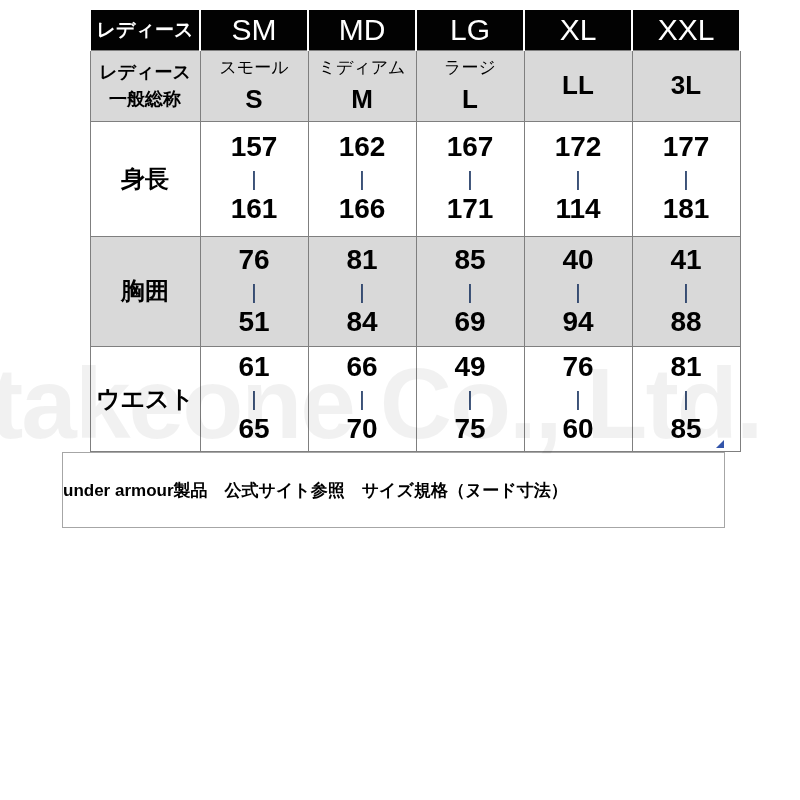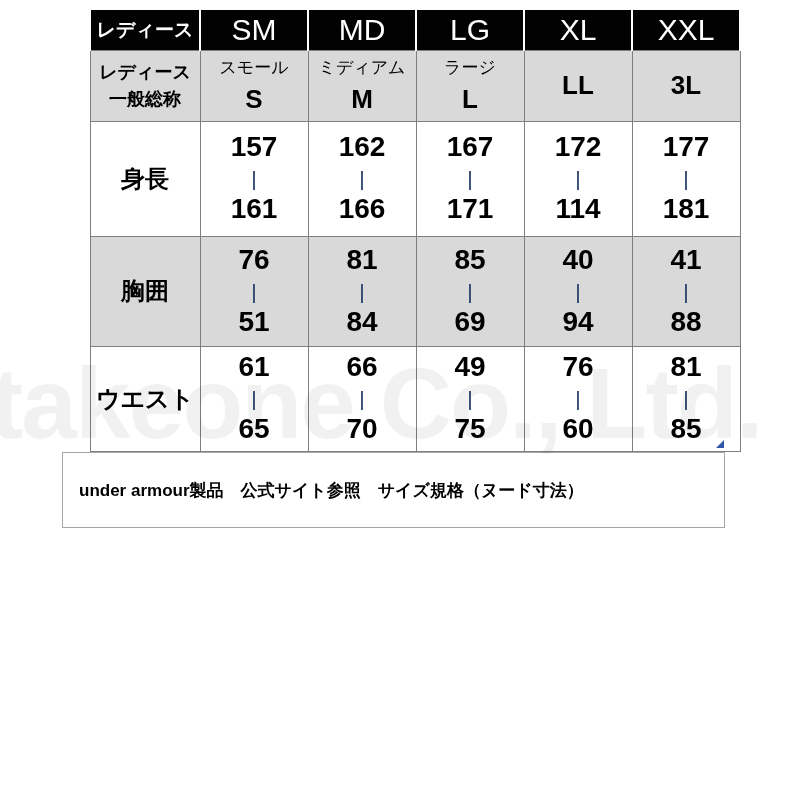--- a/index.html
+++ b/index.html
@@ -34,21 +34,21 @@
   .sep{font-size:21px;font-weight:400;color:#1f3864;line-height:1;}
 
   
   .corner-marker{position:absolute;left:716px;top:440px;width:8px;height:8px;z-index:2;
                  background:#3355aa;clip-path:polygon(100% 0,100% 100%,0 100%);}
 
   
   .footer-box{position:absolute;left:62px;top:452px;width:663px;height:76px;z-index:1;
               box-sizing:border-box;background:#fff;border:1px solid #a6a6a6;
               display:flex;flex-direction:column;justify-content:center;gap:8px;
-              padding-left:16px;font-size:17px;font-weight:700;}
+              font-size:17px;font-weight:700;}
   .footer-line{white-space:nowrap;}
 </style>
 </head>
 <body>
 
 <div class="stage">
 
   <div class="watermark">takeone Co., Ltd.</div>
 
   <table class="size-chart">

